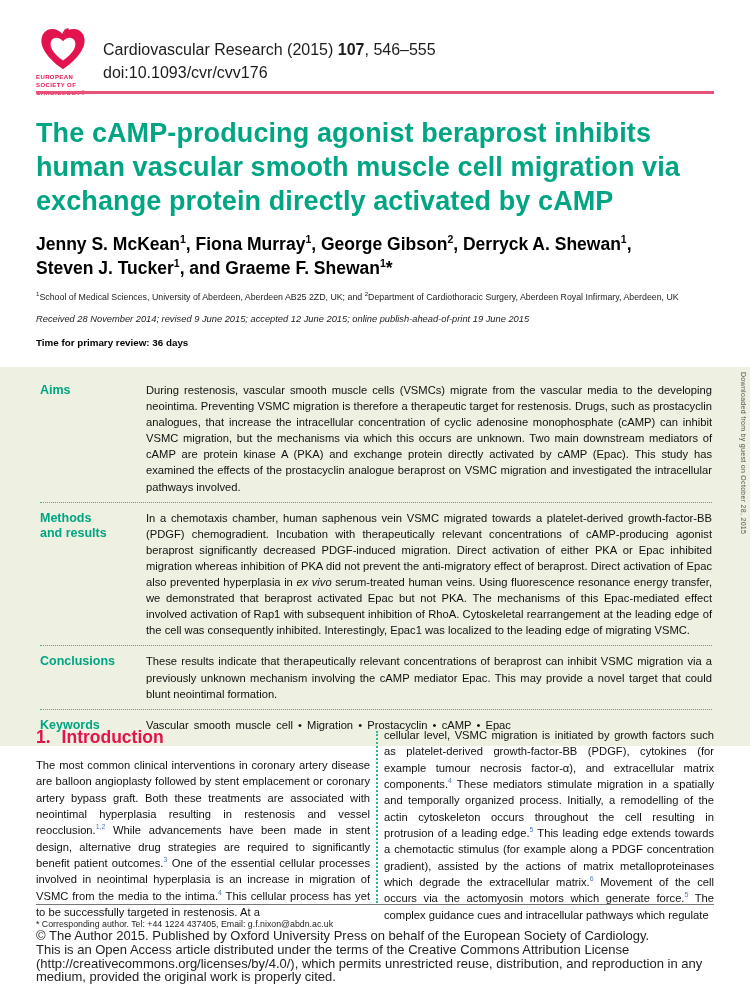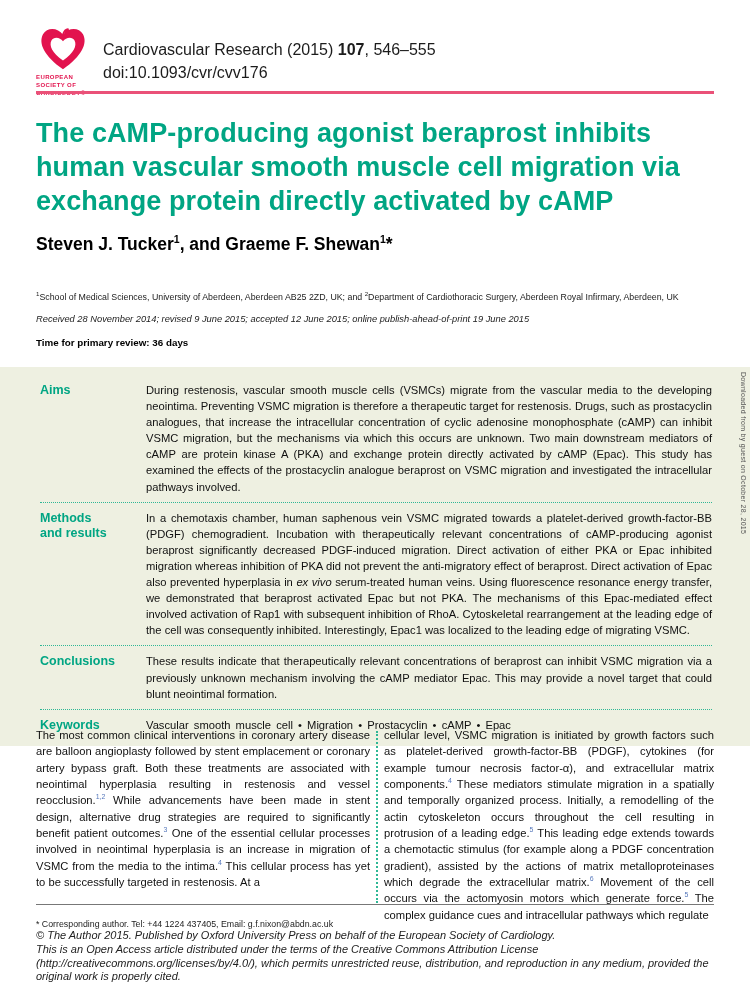--- a/index.html
+++ b/index.html
@@ -44,21 +44,21 @@
   .col-r{width:330px;}
   .h1{font-size:17.5px;font-weight:bold;color:var(--red);margin:0 0 9px 0;}
   .h1 .num{margin-right:11px;}
   .para{font-size:11.2px;line-height:16.35px;text-align:justify;color:#101010;margin:0;}
   .para sup{line-height:0;font-size:62%;}
   sup.ref{color:var(--blue);}
 
   
   .footrule{left:36px;width:678px;top:904px;height:1px;background:#777;}
   .fn{left:36px;top:911px;width:690px;font-size:8.8px;color:#222;margin-top:8px;}
-  .copy{left:36px;top:929px;width:686px;font-size:11px;line-height:13.8px;color:#222;font-style:italic;}
+  .copy{left:36px;top:929px;width:686px;font-size:13px;line-height:13.8px;color:#222;}
 
   
   .sidebar{right:3px;top:372px;writing-mode:vertical-rl;font-size:7px;color:#555;letter-spacing:.3px;}
 </style>
 </head>
 <body>
 
 <div class="page">
 
   <div class="abs logo">
@@ -74,20 +74,21 @@
   <div class="abs journal">
     <div><span>Cardiovascular Research (2015) </span><b>107</b><span>, 546–555</span></div>
     <div>doi:10.1093/cvr/cvv176</div>
   </div>
 
   <div class="abs rule-pink"></div>
 
   <h1 class="abs title" style="margin:0;">The cAMP-producing agonist beraprost inhibits<br>human vascular smooth muscle cell migration via<br>exchange protein directly activated by cAMP</h1>
 
   <div class="abs authors">
+    <div><span>Jenny S. McKean</span><sup>1</sup><span>, Fiona Murray</span><sup>1</sup><span>, George Gibson</span><sup>2</sup><span>, Derryck A. Shewan</span><sup>1</sup><span>,</span></div>
     <div><span>Steven J. Tucker</span><sup>1</sup><span>, and Graeme F. Shewan</span><sup>1</sup><span>*</span></div>
   </div>
 
   <div class="abs affil"><sup>1</sup><span>School of Medical Sciences, University of Aberdeen, Aberdeen AB25 2ZD, UK; and </span><sup>2</sup><span>Department of Cardiothoracic Surgery, Aberdeen Royal Infirmary, Aberdeen, UK</span></div>
   <div class="abs history">Received 28 November 2014; revised 9 June 2015; accepted 12 June 2015; online publish-ahead-of-print 19 June 2015</div>
   <div class="abs review">Time for primary review: 36 days</div>
 
   <div class="abs abstract">
     <div class="ab-row">
       <div class="ab-label">Aims</div>
@@ -105,20 +106,21 @@
     </div>
     <div class="sep"></div>
     <div class="ab-row">
       <div class="ab-label">Keywords</div>
       <div class="ab-text kw" style="text-align:left;">Vascular smooth muscle cell  •  Migration  •  Prostacyclin  •  cAMP  •  Epac</div>
     </div>
   </div>
 
   <div class="abs cols">
     <div class="col-l">
+      <h2 class="h1"><span class="num">1.</span><span>Introduction</span></h2>
       <p class="para"><span>The most common clinical interventions in coronary artery disease are balloon angioplasty followed by stent emplacement or coronary artery bypass graft. Both these treatments are associated with neointimal hyperplasia resulting in restenosis and vessel reocclusion.</span><sup class="ref">1,2</sup><span> While advancements have been made in stent design, alternative drug strategies are required to significantly benefit patient outcomes.</span><sup class="ref">3</sup><span> One of the essential cellular processes involved in neointimal hyperplasia is an increase in migration of VSMC from the media to the intima.</span><sup class="ref">4</sup><span> This cellular process has yet to be successfully targeted in restenosis. At a</span></p>
     </div>
     <div class="gutter">
         <div class="vdots"></div>
       </div>
     <div class="col-r">
       <p class="para"><span>cellular level, VSMC migration is initiated by growth factors such as platelet-derived growth-factor-BB (PDGF), cytokines (for example tumour necrosis factor-α), and extracellular matrix components.</span><sup class="ref">4</sup><span> These mediators stimulate migration in a spatially and temporally organized process. Initially, a remodelling of the actin cytoskeleton occurs throughout the cell resulting in protrusion of a leading edge.</span><sup class="ref">5</sup><span> This leading edge extends towards a chemotactic stimulus (for example along a PDGF concentration gradient), assisted by the actions of matrix metalloproteinases which degrade the extracellular matrix.</span><sup class="ref">6</sup><span> Movement of the cell occurs via the actomyosin motors which generate force.</span><sup class="ref">5</sup><span> The complex guidance cues and intracellular pathways which regulate</span></p>
     </div>
   </div>
 

